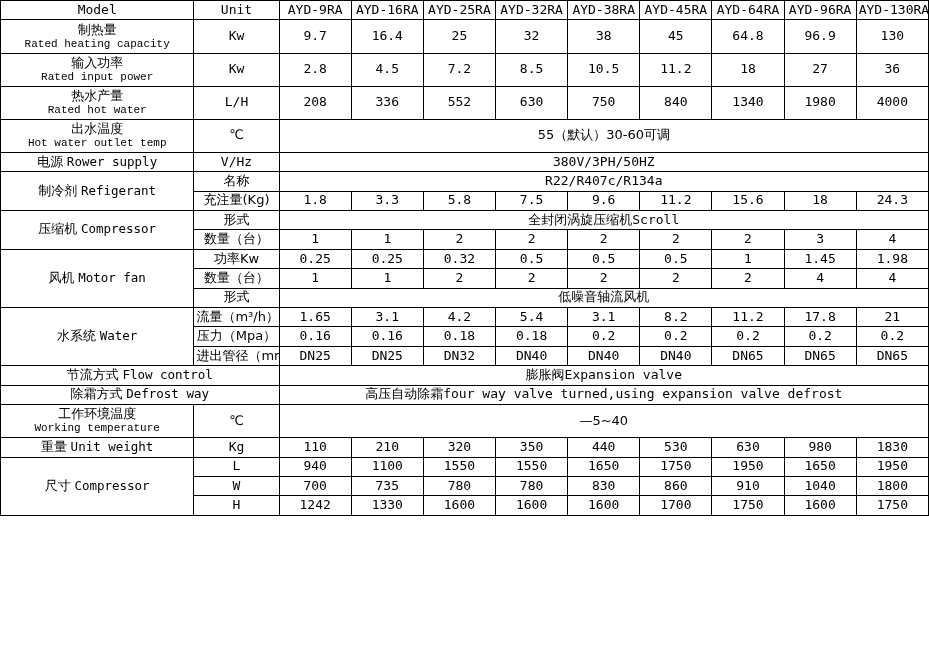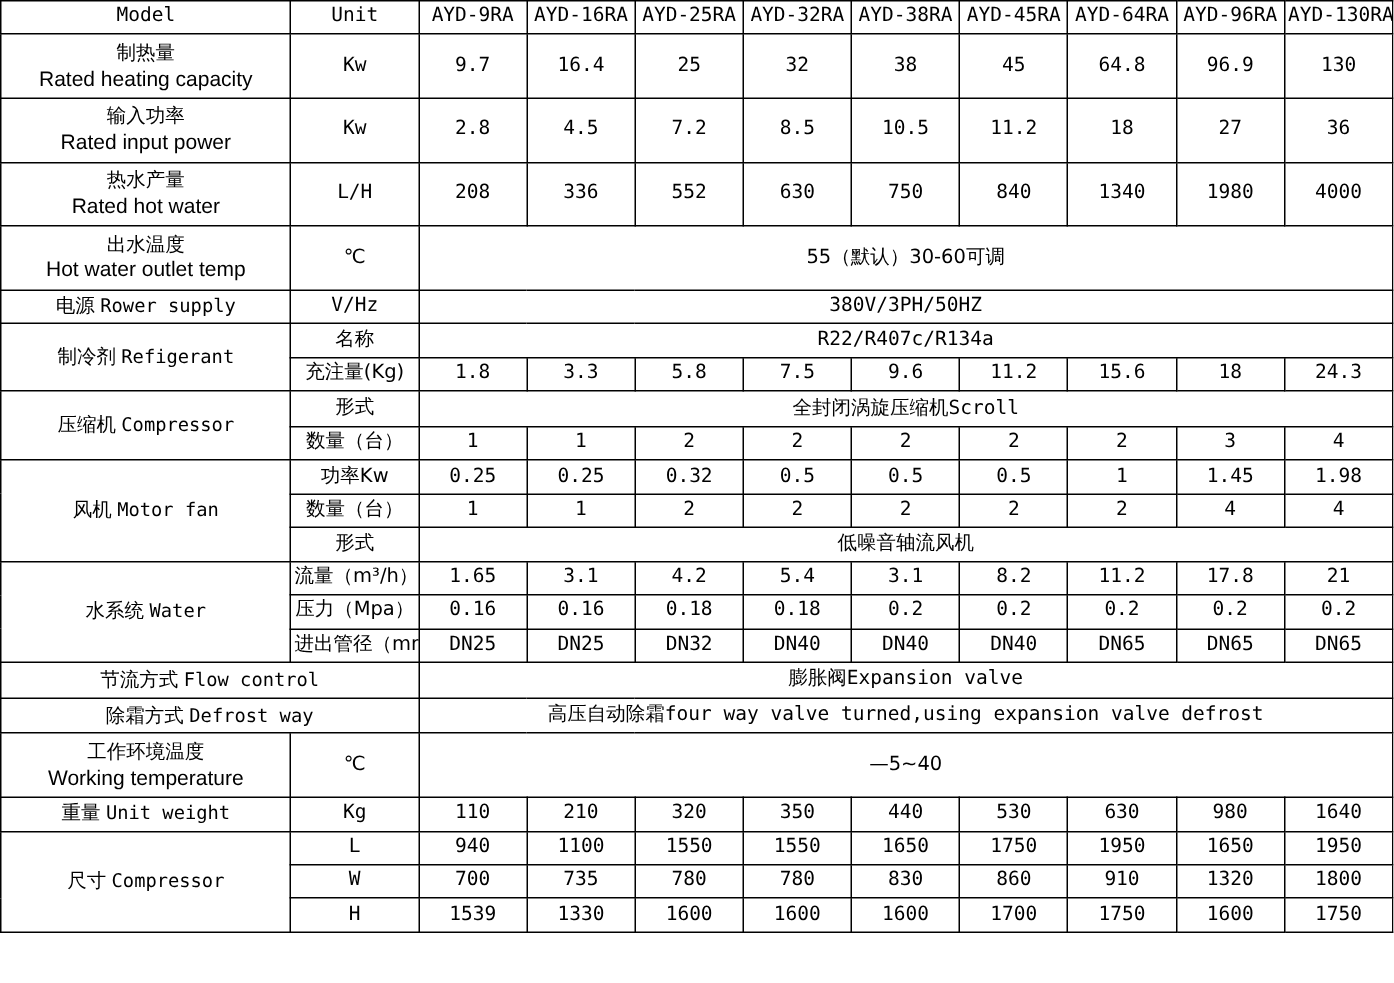--- a/index.html
+++ b/index.html
@@ -9,21 +9,21 @@
   }
   body {
     font-family: "Liberation Sans", sans-serif;
     width: 929px;
     height: 655px;
     overflow: hidden;
   }
   table.spec {
     border-collapse: collapse;
     width: 929px;
-    height: 622px;
+    height: 516px;
     table-layout: fixed;
     padding-left: 36px;
   }
   table.spec td {
     border: 1px solid #000000;
     text-align: center;
     vertical-align: middle;
     font-size: 13px;
     color: #000000;
     padding: 1px 2px;
@@ -34,22 +34,22 @@
   td.label {
     font-size: 13px;
   }
   td.label .cn {
     display: block;
     font-family: "DejaVu Sans", sans-serif;
     font-size: 13px;
   }
   td.label .en {
     display: block;
-    font-family: Liberation Sans, sans-serif;
-    font-size: 14px;
+    font-family: Liberation Mono, monospace;
+    font-size: 11px;
   }
   td.label .inline-cn {
     font-family: Liberation Serif, serif;
     text-align: center;
   }
   td.label .inline-en {
     font-family: "DejaVu Sans Mono", monospace;
     font-size: 12.5px;
   }
   td.unit {
@@ -346,21 +346,21 @@
       </td>
       <td class="unit">Kg</td>
       <td class="val">110</td>
       <td class="val">210</td>
       <td class="val">320</td>
       <td class="val">350</td>
       <td class="val">440</td>
       <td class="val">530</td>
       <td class="val">630</td>
       <td class="val">980</td>
-      <td class="val">1640</td>
+      <td class="val">1830</td>
     </tr>
 
     <tr>
       <td class="label" rowspan="3">
         <span class="inline-cn">尺寸</span>
         <span class="inline-en">Compressor</span>
       </td>
       <td class="unit">L</td>
       <td class="val">940</td>
       <td class="val">1100</td>
@@ -375,27 +375,27 @@
 
     <tr>
       <td class="unit">W</td>
       <td class="val">700</td>
       <td class="val">735</td>
       <td class="val">780</td>
       <td class="val">780</td>
       <td class="val">830</td>
       <td class="val">860</td>
       <td class="val">910</td>
-      <td class="val">1320</td>
+      <td class="val">1040</td>
       <td class="val">1800</td>
     </tr>
 
     <tr>
       <td class="unit">H</td>
-      <td class="val">1539</td>
+      <td class="val">1242</td>
       <td class="val">1330</td>
       <td class="val">1600</td>
       <td class="val">1600</td>
       <td class="val">1600</td>
       <td class="val">1700</td>
       <td class="val">1750</td>
       <td class="val">1600</td>
       <td class="val">1750</td>
     </tr>
   </tbody>

